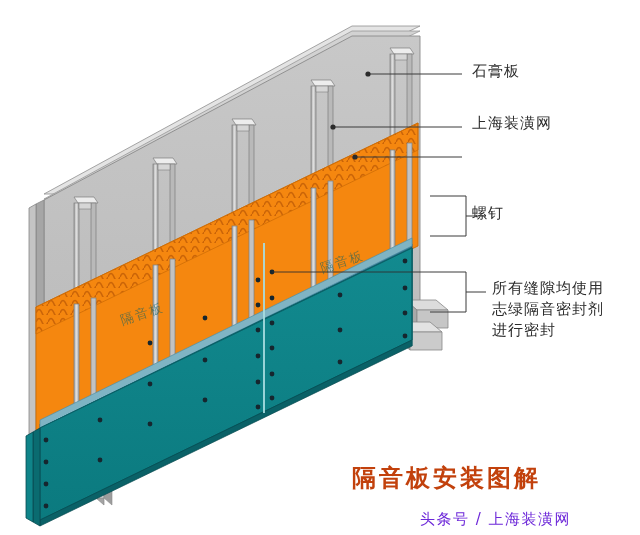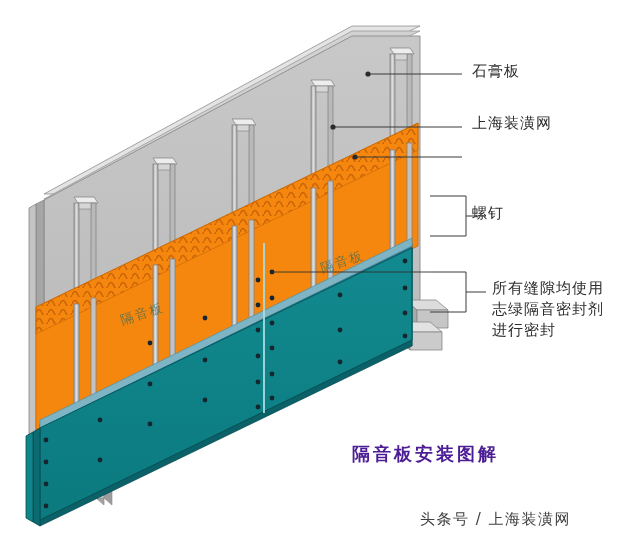--- a/index.html
+++ b/index.html
@@ -17,32 +17,32 @@
     position:absolute;
     font-family:"DejaVu Serif","Liberation Serif",serif;
     color:#2c2c2c;
     white-space:nowrap;
     letter-spacing:1px;
   }
   .lbl-lg{font-size:15px;}
   .lbl-note{font-size:15px;line-height:21px;white-space:normal;width:165px;}
   #title{
     position:absolute;
-    left:352px;top:442px;
-    font-size:18px;
+    left:352px;top:462px;
+    font-size:24px;
     font-weight:700;
-    color:#4c1d95;
+    color:#c2410c;
     letter-spacing:3px;
     font-family:"DejaVu Serif","Liberation Serif",serif;
   }
   #watermark{
     position:absolute;
     right:14px;bottom:6px;
     font-size:15px;
-    color:#404040;
+    color:#6d28d9;
     letter-spacing:1.5px;
     font-family:"DejaVu Sans","Liberation Sans",sans-serif;
   }
   .panel-text{
     position:absolute;
     font-size:13px;
     color:#0a5f63;
     opacity:.55;
     letter-spacing:2px;
     font-family:"DejaVu Serif","Liberation Serif",serif;

